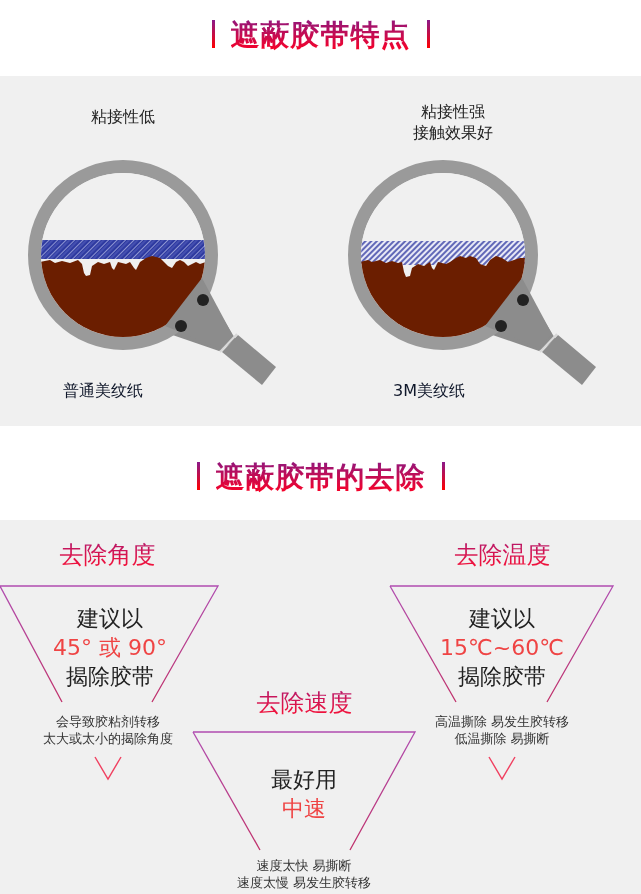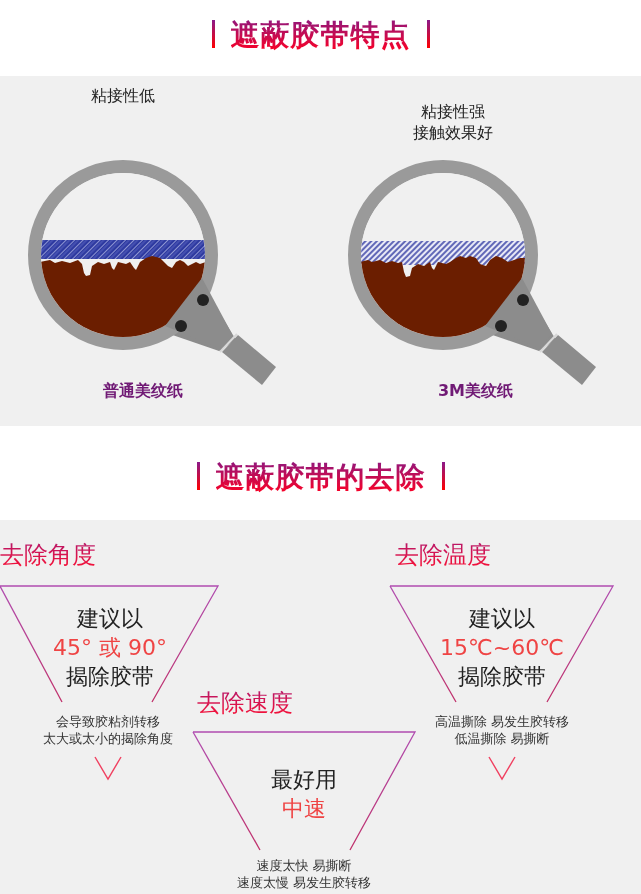--- a/index.html
+++ b/index.html
@@ -17,25 +17,25 @@
     background: linear-gradient(#8a1a8a, #ff0000); margin: 0 16px; position: relative; top: -3px;
   }
   .section-title .title-text {
     background: linear-gradient(#8d1780, #ff0022);
     -webkit-background-clip: text; background-clip: text; color: transparent;
   }
   .caption {
     position: absolute; text-align: center; font-size: 16px; line-height: 21px; color: #222;
   }
   .label {
-    position: absolute; text-align: right; font-size: 16px; color: #701a75; font-weight: bold;
+    position: absolute; text-align: left; font-size: 16px; color: #0f172a;
   }
   svg { position: absolute; left: 0; top: 0; }
   .heading {
-    position: absolute; font-size: 24px; color: #d4103a;
+    position: absolute; text-align: center; font-size: 24px; color: #d4103a;
     background: linear-gradient(#b0186e, #ff1030);
     -webkit-background-clip: text; background-clip: text; color: transparent;
   }
   .tri-text { position: absolute; text-align: center; font-size: 22px; line-height: 29px; color: #222; }
   .tri-text .red { color: #ef4444; }
   .note { position: absolute; text-align: center; font-size: 13px; line-height: 17px; color: #333; }
 </style>
 </head>
 <body>
 
@@ -96,21 +96,21 @@
     <g clip-path="url(#lensR)">
       <rect x="360" y="241" width="170" height="24" fill="url(#hatchLight)"></rect>
       <path d="M360,262 L368,260 372,262 380,260 386,263 392,261 398,263 402,262 404,272 406,277 410,276 412,268 418,264 424,266 430,262 432,268 434,270 438,262 446,264 450,262 456,258 460,256 466,258 470,256 476,258 480,264 486,266 490,260 496,256 502,258 508,262 514,260 520,258 526,258 L530,340 L360,340 Z" fill="#6b1e00"></path>
     </g>
     <polygon points="522,278 552,334 540,348 485,326 505,300" fill="#8c8c8c"></polygon>
     <circle cx="523" cy="300" r="6" fill="#222"></circle>
     <circle cx="501" cy="326" r="6" fill="#222"></circle>
   </g>
 </svg>
 
-<div class="caption" style="left:63px;top:85px;width:120px;">
+<div class="caption" style="left:63px;top:106px;width:120px;">
   <div>粘接性低</div>
 </div>
 <div class="caption" style="left:393px;top:101px;width:120px;">
   <div>粘接性强</div>
   <div>接触效果好</div>
 </div>
 <div class="label" style="left:63px;top:381px;width:120px;">普通美纹纸</div>
 <div class="label" style="left:393px;top:381px;width:120px;">3M美纹纸</div>
 
 <div class="section-title" style="top:458px;">

